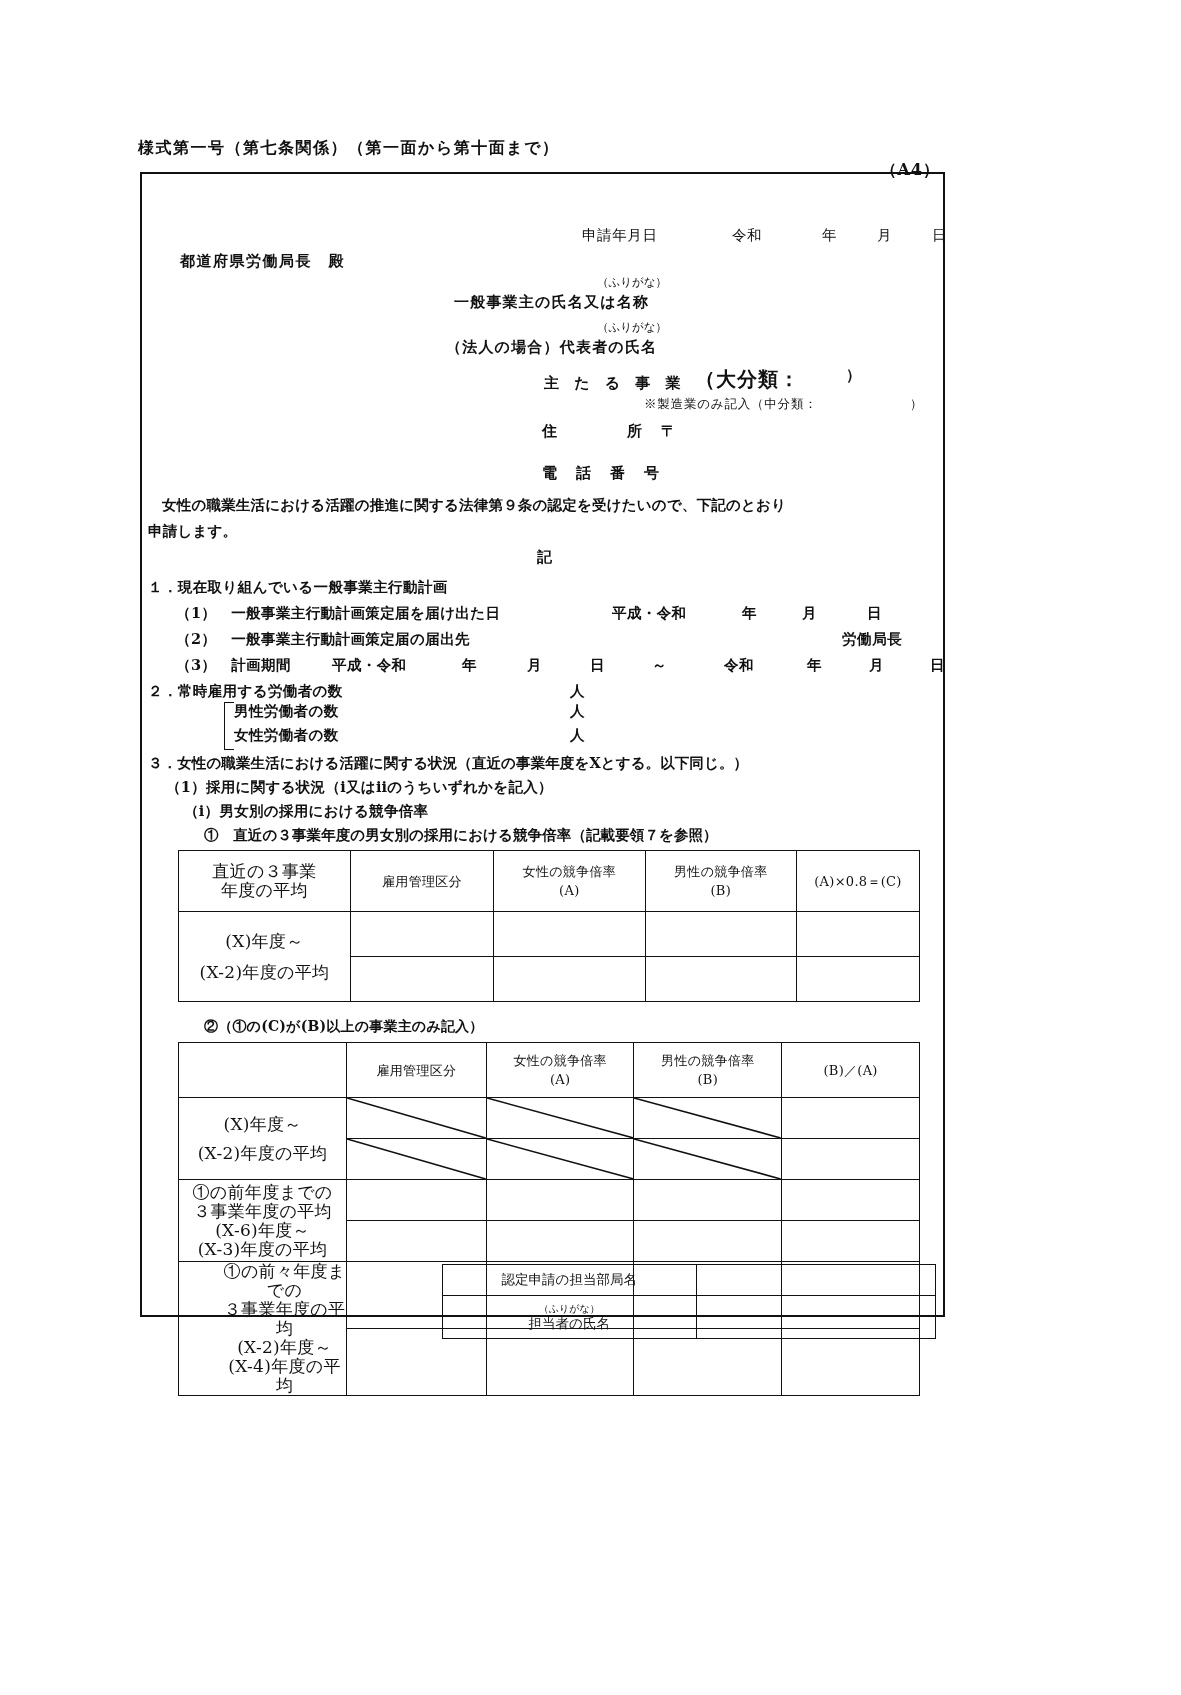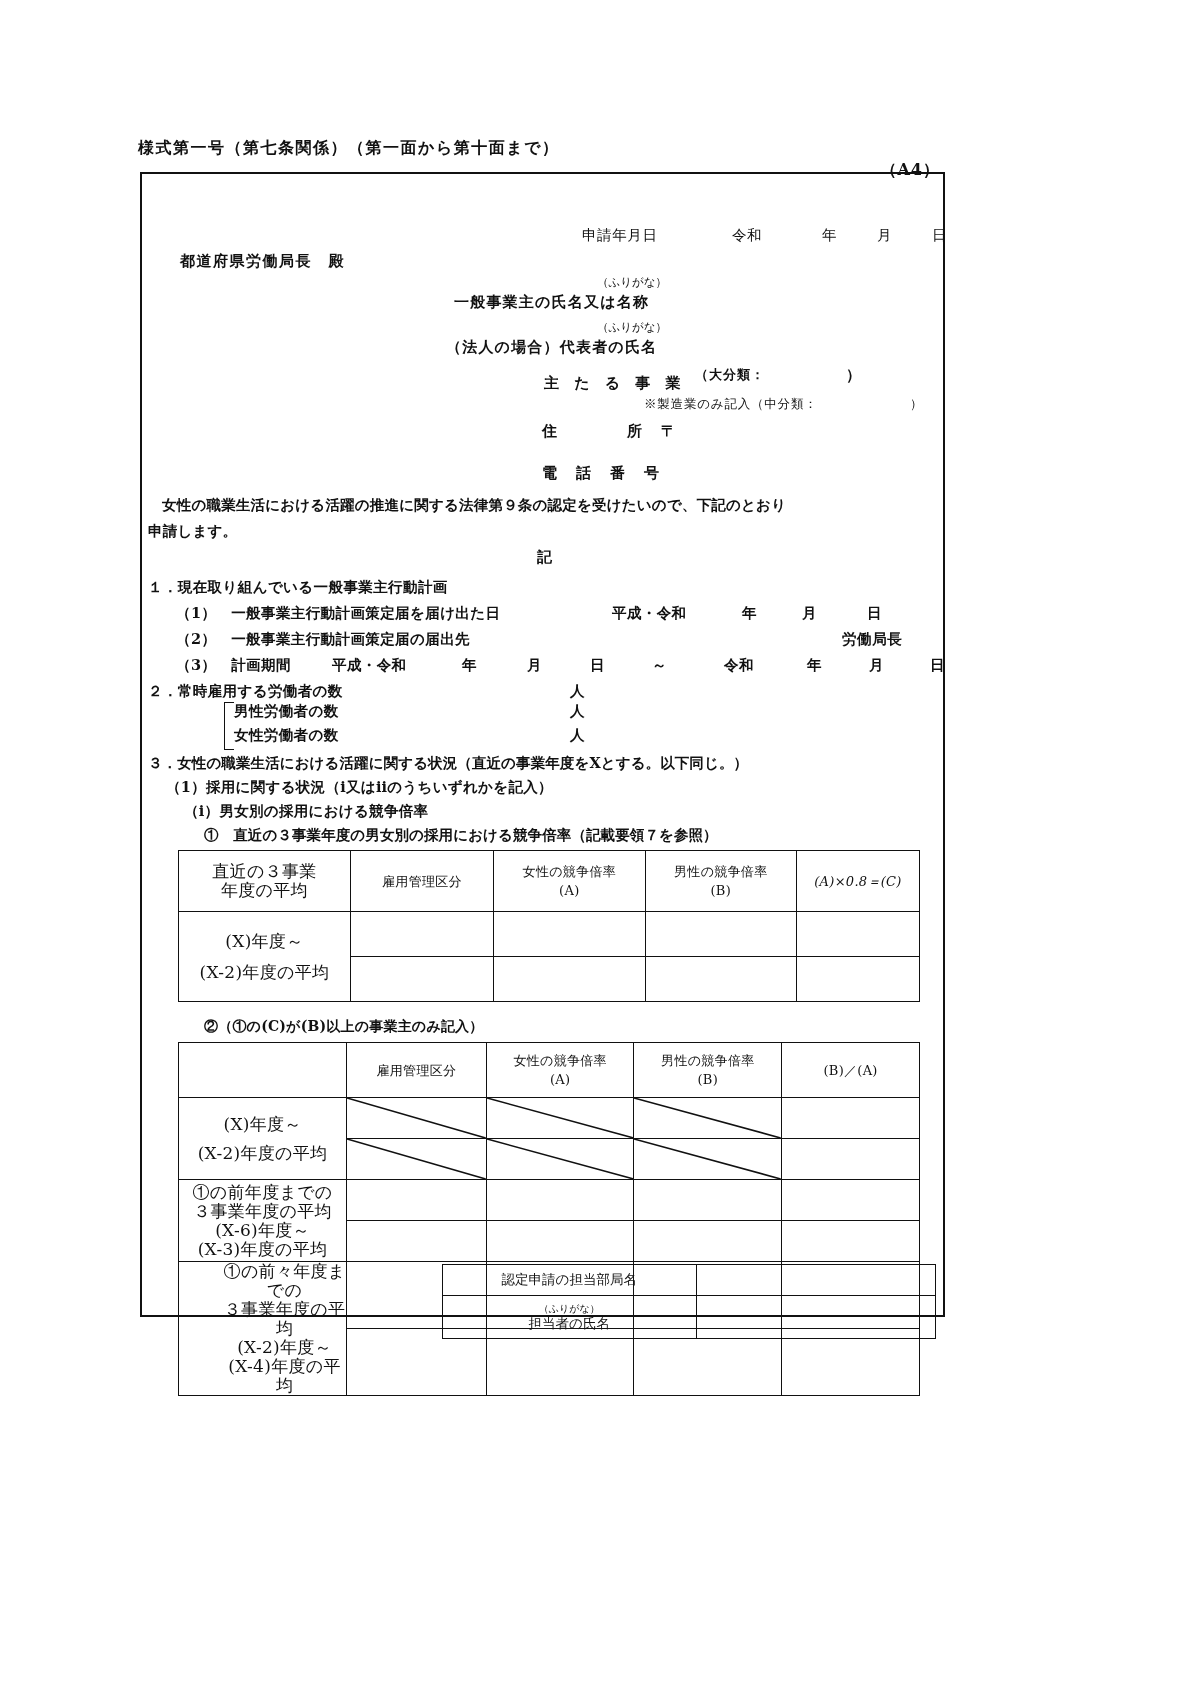--- a/index.html
+++ b/index.html
@@ -92,21 +92,21 @@
 
       <div class="abs b" style="left:38px;top:78px;font-size:15px;letter-spacing:1.5px;">都道府県労働局長　殿</div>
 
       <div class="abs sm" style="left:455px;top:101px;">（ふりがな）</div>
       <div class="abs b" style="left:312px;top:119px;font-size:15px;letter-spacing:1.2px;">一般事業主の氏名又は名称</div>
 
       <div class="abs sm" style="left:455px;top:146px;">（ふりがな）</div>
       <div class="abs b" style="left:304px;top:164px;font-size:15px;letter-spacing:1.2px;">（法人の場合）代表者の氏名</div>
 
       <div class="abs b" style="left:402px;top:192px;font-size:15px;letter-spacing:5px;margin-top:8px;">主 た る 事 業</div>
-      <div class="abs b" style="left:553px;top:192px;font-size:13px;letter-spacing:1px;text-align:right;">（大分類：</div>
+      <div class="abs b" style="left:553px;top:192px;font-size:20px;letter-spacing:1px;text-align:right;">（大分類：</div>
       <div class="abs b" style="left:704px;top:192px;font-size:15px;">）</div>
 
       <div class="abs" style="left:502px;top:222px;font-size:12.5px;letter-spacing:.8px;">※製造業のみ記入（中分類：</div>
       <div class="abs" style="left:768px;top:222px;font-size:12.5px;">）</div>
 
       <div class="abs b" style="left:400px;top:248px;font-size:15px;letter-spacing:2px;">住　　　　所　〒</div>
 
       <div class="abs b" style="left:400px;top:290px;font-size:15px;letter-spacing:2px;">電　話　番　号</div>
 
       <div class="abs b" style="left:20px;top:322px;font-size:14.5px;letter-spacing:.2px;">女性の職業生活における活躍の推進に関する法律第９条の認定を受けたいので、下記のとおり</div>
@@ -161,21 +161,21 @@
             <span class="two">雇用管理区分</span>
           </td>
           <td style="width:148px;">
             <span class="two">女性の競争倍率</span>
             <span class="two">(A)</span>
           </td>
           <td style="width:148px;">
             <span class="two">男性の競争倍率</span>
             <span class="two">(B)</span>
           </td>
-          <td style="width:120px;font-style:italic;">
+          <td style="width:120px;">
             <span class="two">(A)×0.8＝(C)</span>
           </td>
         </tr>
         <tr>
           <td rowspan="2" class="lbl" style="height:44px;">
             <span class="two">(X)年度～</span>
             <span class="two" style="height:12px;"></span>
             <span class="two">(X-2)年度の平均</span>
           </td>
           <td style="height:44px;"></td>

